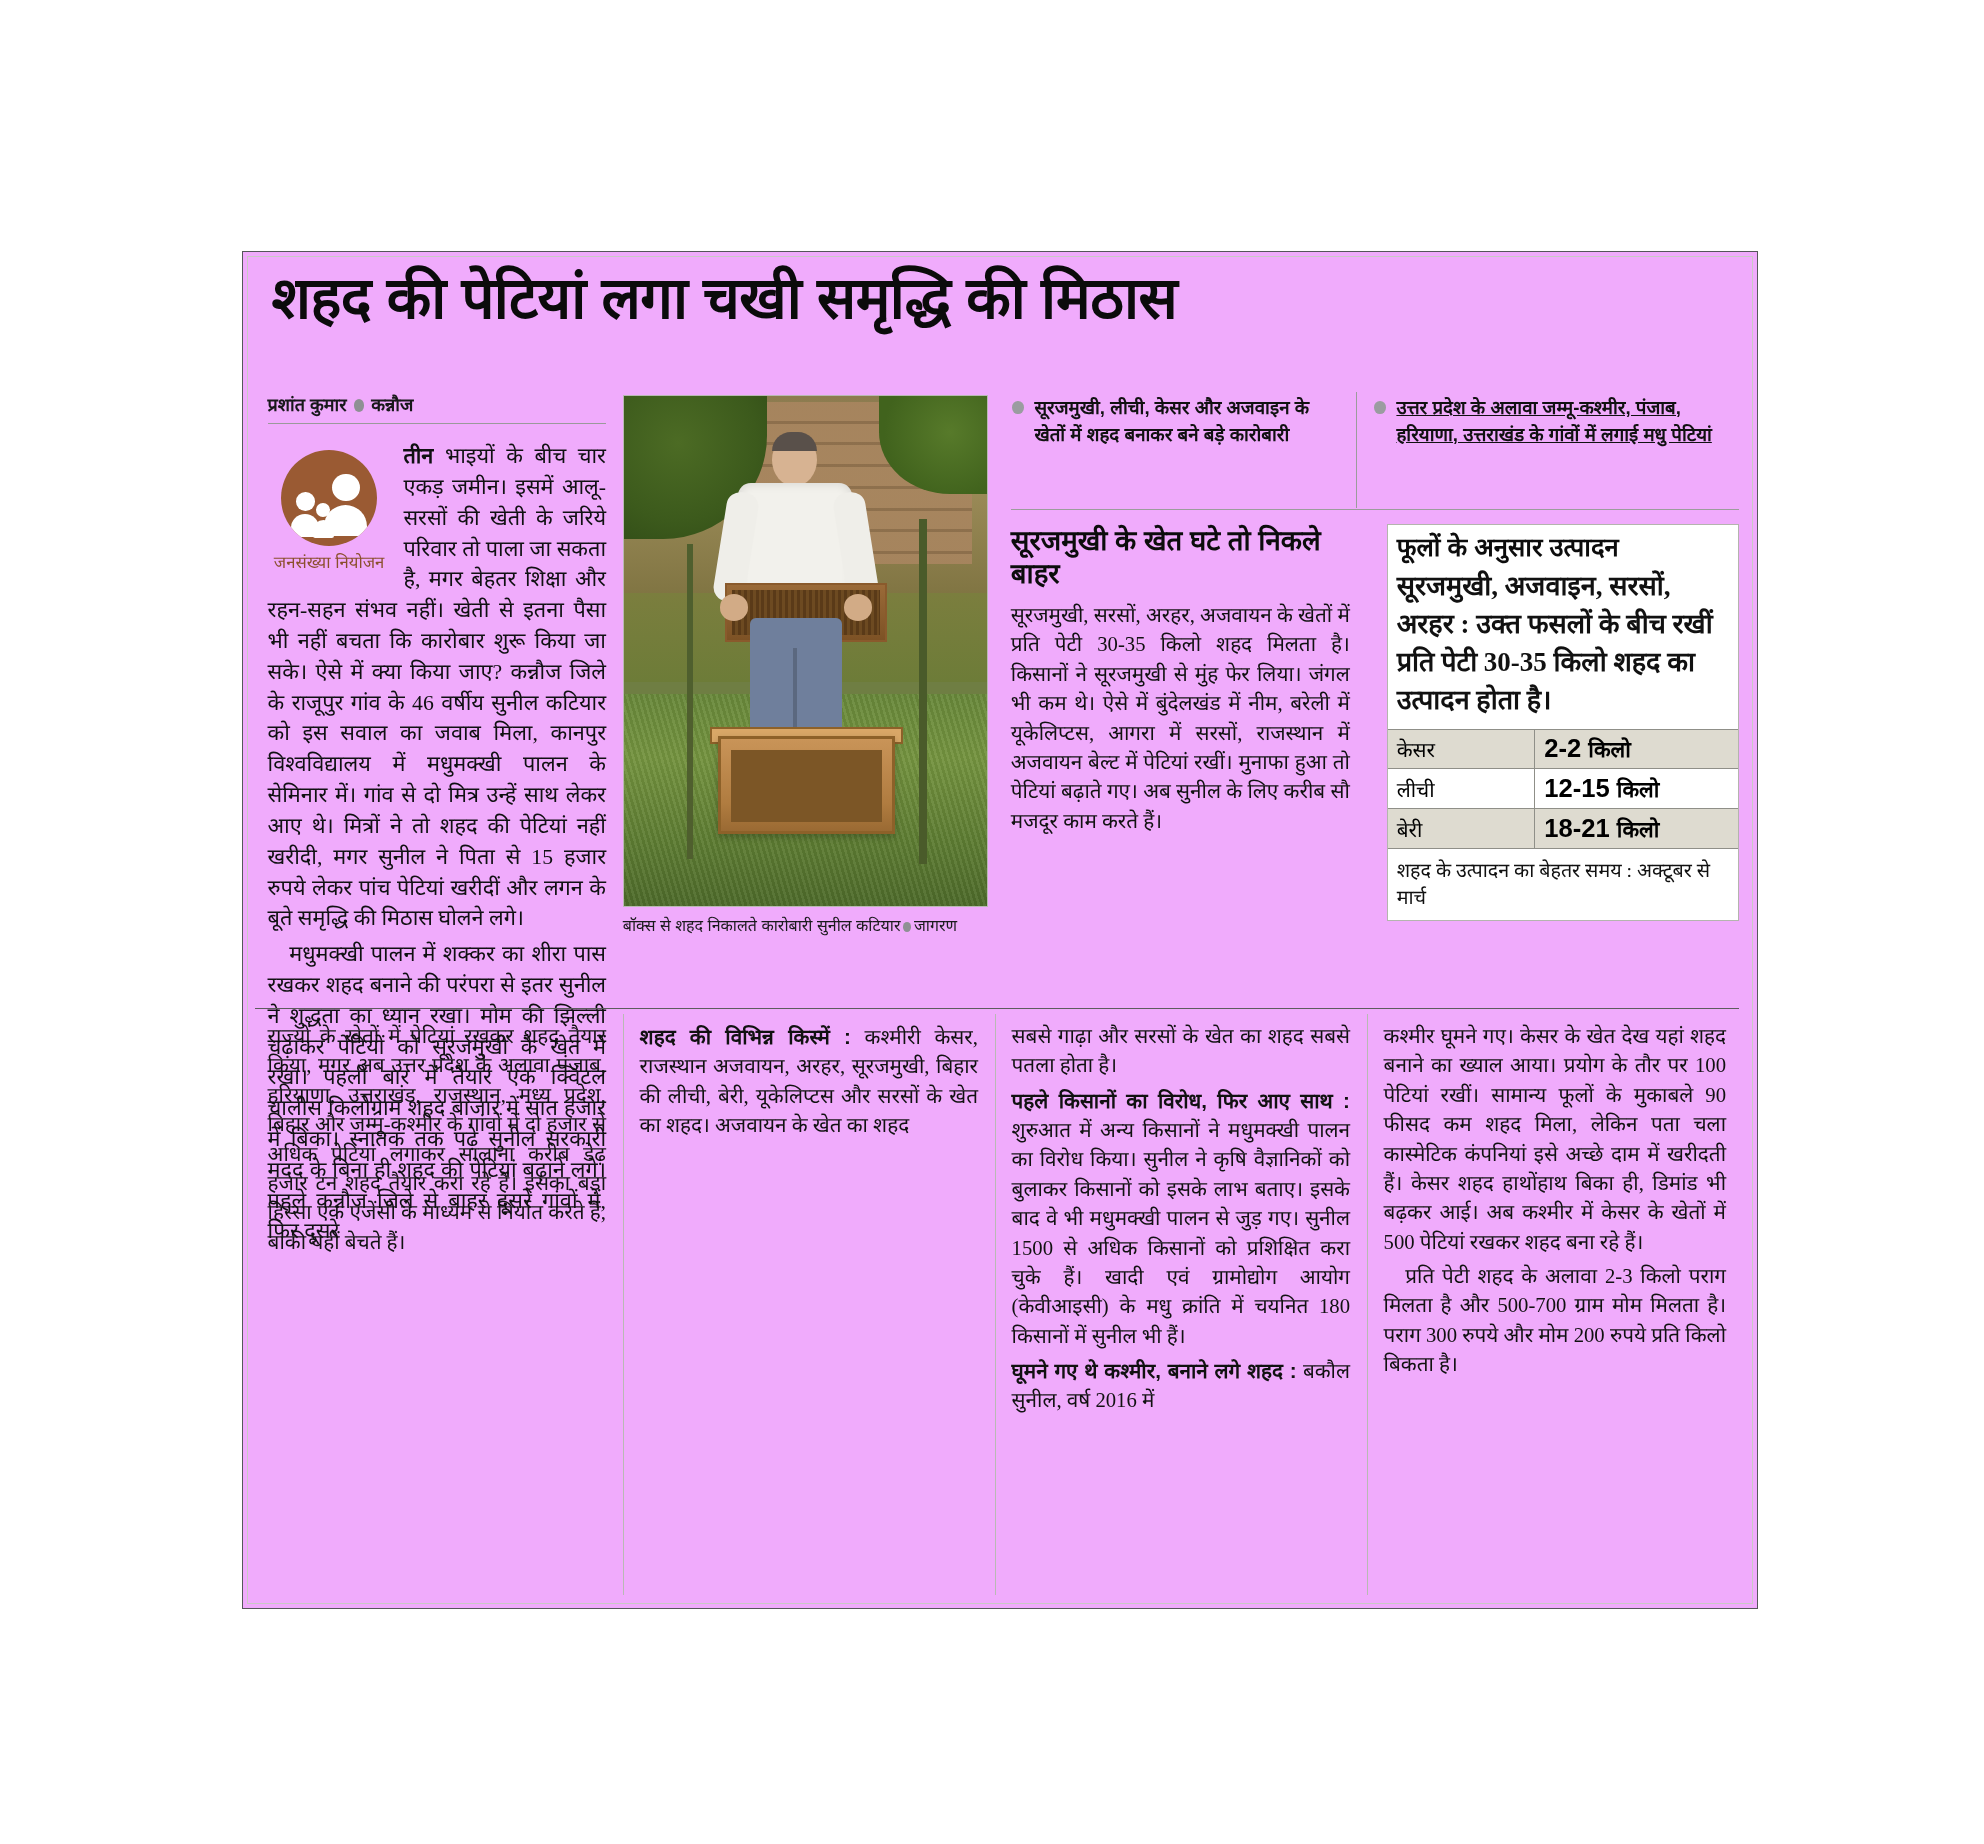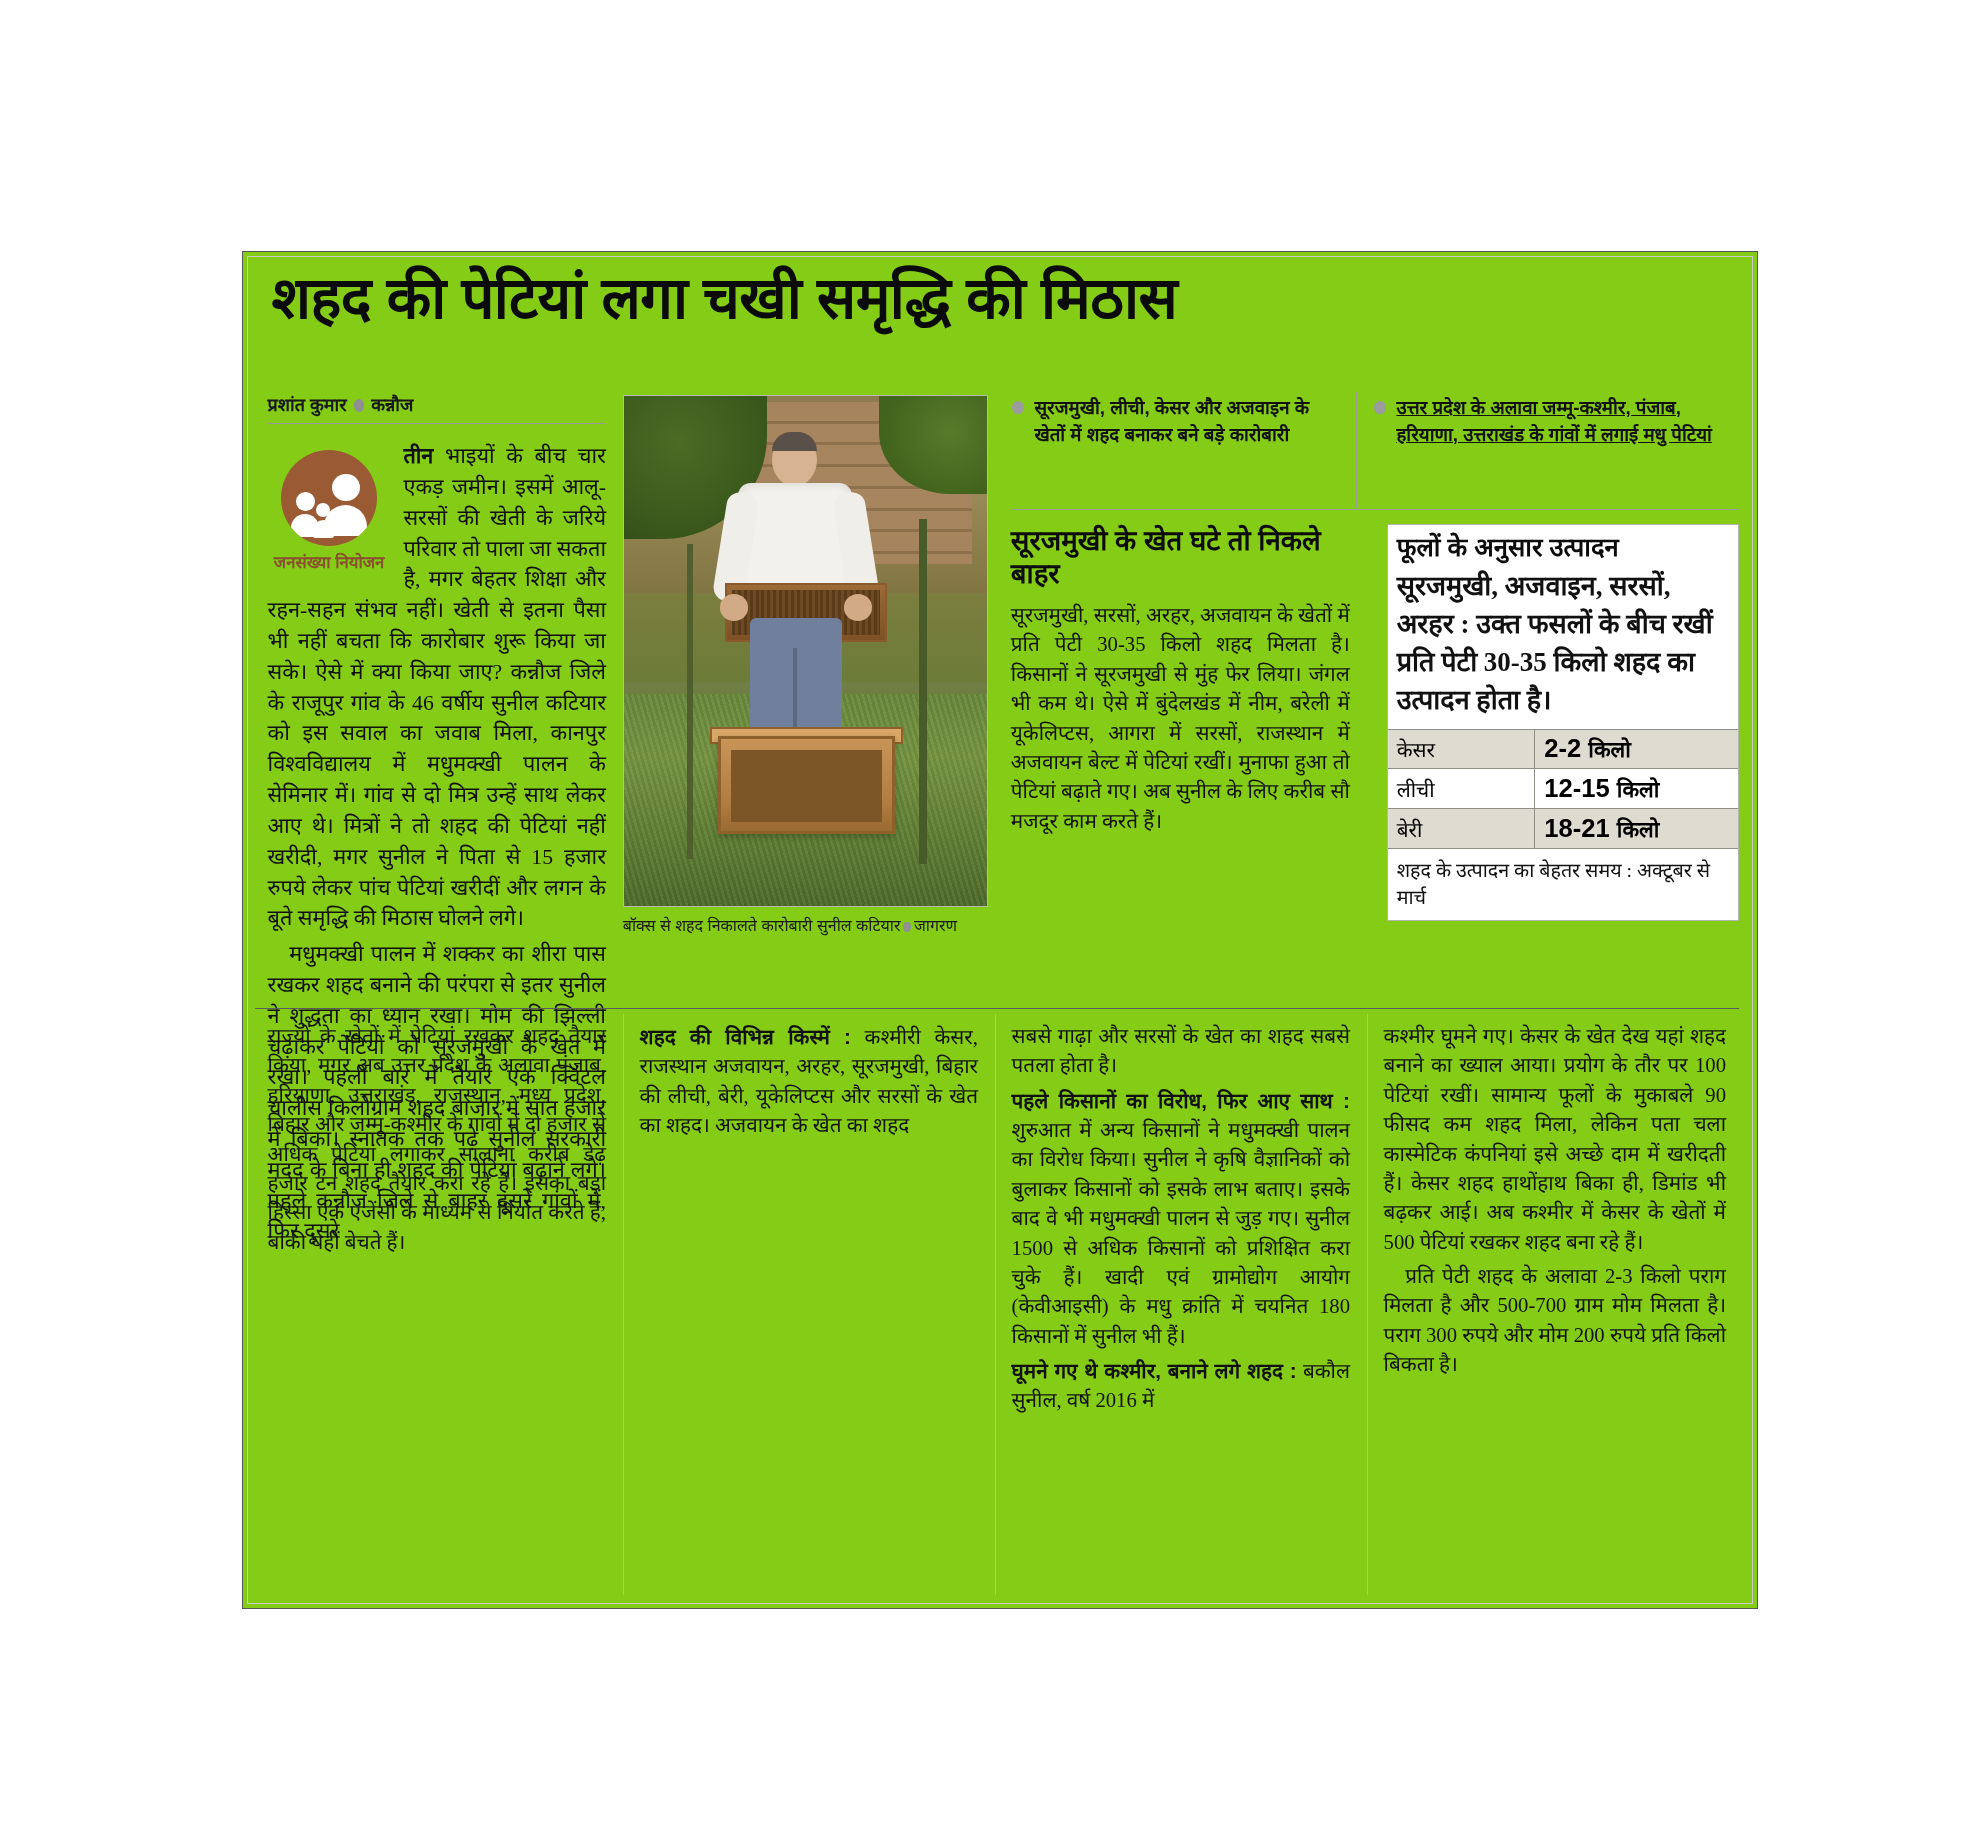--- a/index.html
+++ b/index.html
@@ -6,21 +6,21 @@
   html,body{margin:0;padding:0;background:#ffffff;}
   body{
     font-family:"Liberation Serif","DejaVu Serif",serif;
     width:1985px;height:1845px;position:relative;overflow:hidden;
     -webkit-font-smoothing:antialiased;
   }
 
   
   .clip{
     position:absolute;left:242px;top:251px;width:1516px;height:1358px;
-    border:1.5px solid #55565a;background:#84cc16;box-sizing:border-box;
+    border:1.5px solid #55565a;background:#f0abfc;box-sizing:border-box;
   }
   .clip-inner{position:absolute;inset:3.9px;border:0.5px solid #c9c9c6;box-sizing:border-box;}
 
   
   .headline{
     position:absolute;left:14.8px;top:13.8px;width:1477px;
     font-family:"Liberation Sans","DejaVu Sans",sans-serif;
     font-weight:bold;font-size:58px;line-height:1.12;
     color:#0b0b0b;letter-spacing:-0.5px;text-align:left;
     padding-left:13.8px;box-sizing:border-box;
@@ -49,21 +49,21 @@
     width:96px;height:96px;border-radius:50%;background:#9a5a33;
     margin:0 auto;position:relative;overflow:hidden;
   }
   .logo-circle .p-big{position:absolute;left:51px;top:23.6px;width:27.6px;height:27.6px;border-radius:50%;background:#fff;}
   .logo-circle .p-big-b{position:absolute;left:43px;top:55px;width:43px;height:30.5px;border-radius:21.7px 21.7px 3.9px 3.9px;background:#fff;}
   .logo-circle .p-mid{position:absolute;left:14.8px;top:42px;width:18.7px;height:18.7px;border-radius:50%;background:#fff;}
   .logo-circle .p-mid-b{position:absolute;left:9.8px;top:64px;width:28.5px;height:22.6px;border-radius:14.8px 14.8px 3px 3px;background:#fff;}
   .logo-circle .p-sm{position:absolute;left:35px;top:53px;width:13.8px;height:13.8px;border-radius:50%;background:#fff;}
   .logo-circle .p-sm-b{position:absolute;left:31.5px;top:70px;width:21.7px;height:17.7px;border-radius:11.8px 11.8px 2.5px 2.5px;background:#fff;}
   .logo-cap{
-    text-align:center;margin-top:4.9px;font-weight:bold;font-size:16.7px;color:#8a4f2c;
+    text-align:center;margin-top:4.9px;font-weight:normal;font-size:16.7px;color:#8a4f2c;
     font-family:"Liberation Sans","DejaVu Sans",sans-serif;white-space:nowrap;
   }
 
   
   .col2{position:absolute;left:368px;top:0;width:379px;}
   .photo{
     width:365px;height:512px;position:relative;overflow:hidden;
     background:#6f7e43;border:0.5px solid #b9b9b3;box-sizing:border-box;
   }
   .ph-wall{position:absolute;left:0;top:0;right:0;height:212px;background:linear-gradient(180deg,#8c7b4f 0%,#9a8a57 45%,#7d7240 100%);}

